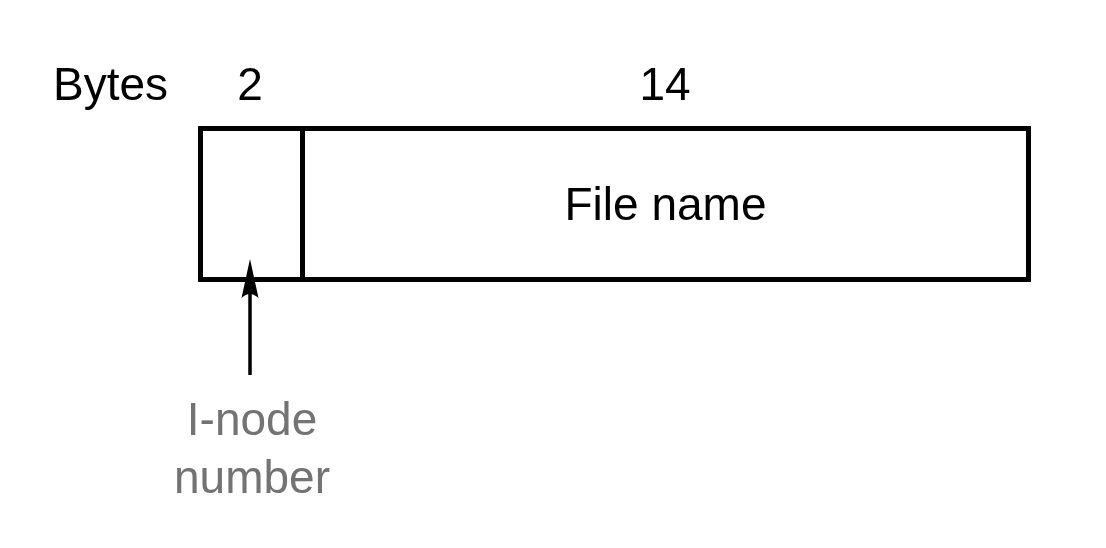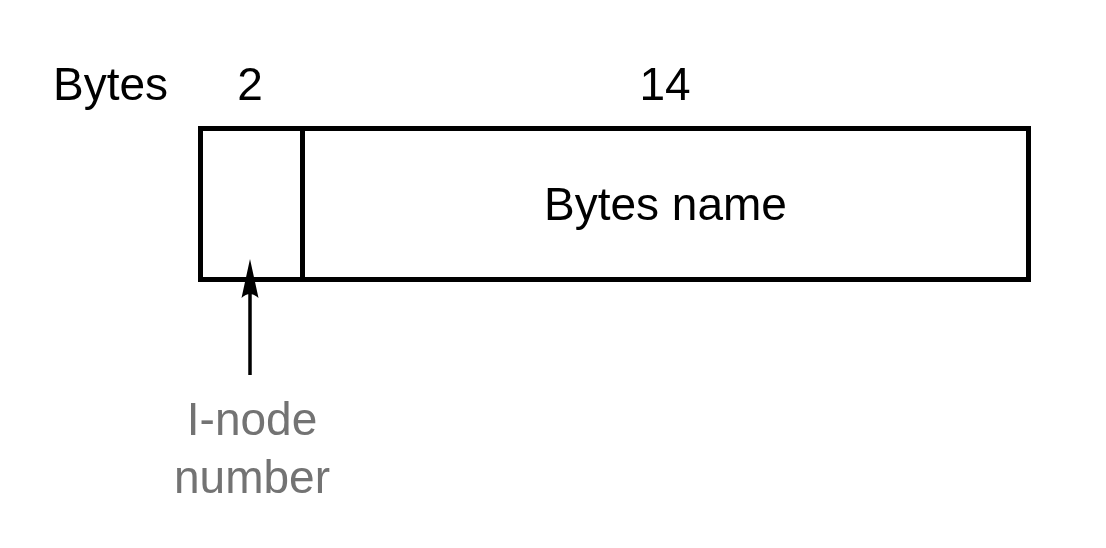--- a/index.html
+++ b/index.html
@@ -93,21 +93,21 @@
   <div class="lbl" style="left:53px; top:59px;">Bytes</div>
 
   <div class="lbl centered" style="left:250px; top:59px;">2</div>
 
   <div class="lbl centered" style="left:665px; top:59px;">14</div>
 
   <div class="entry-box">
     <div class="inode-cell"></div>
     <div class="divider"></div>
     <div class="filename-cell">
-      <span>Bytes name</span>
+      <span>File name</span>
     </div>
   </div>
 
   <svg class="arrow" width="40" height="125" viewBox="0 0 40 125">
     <line x1="20" y1="38" x2="20" y2="119" stroke="#000000" stroke-width="3.5"></line>
     <path d="M 20 3 L 28.5 42 Q 20 34 11.5 42 Z" fill="#000000"></path>
   </svg>
 
   <div class="callout">
     <div>I-node</div>

